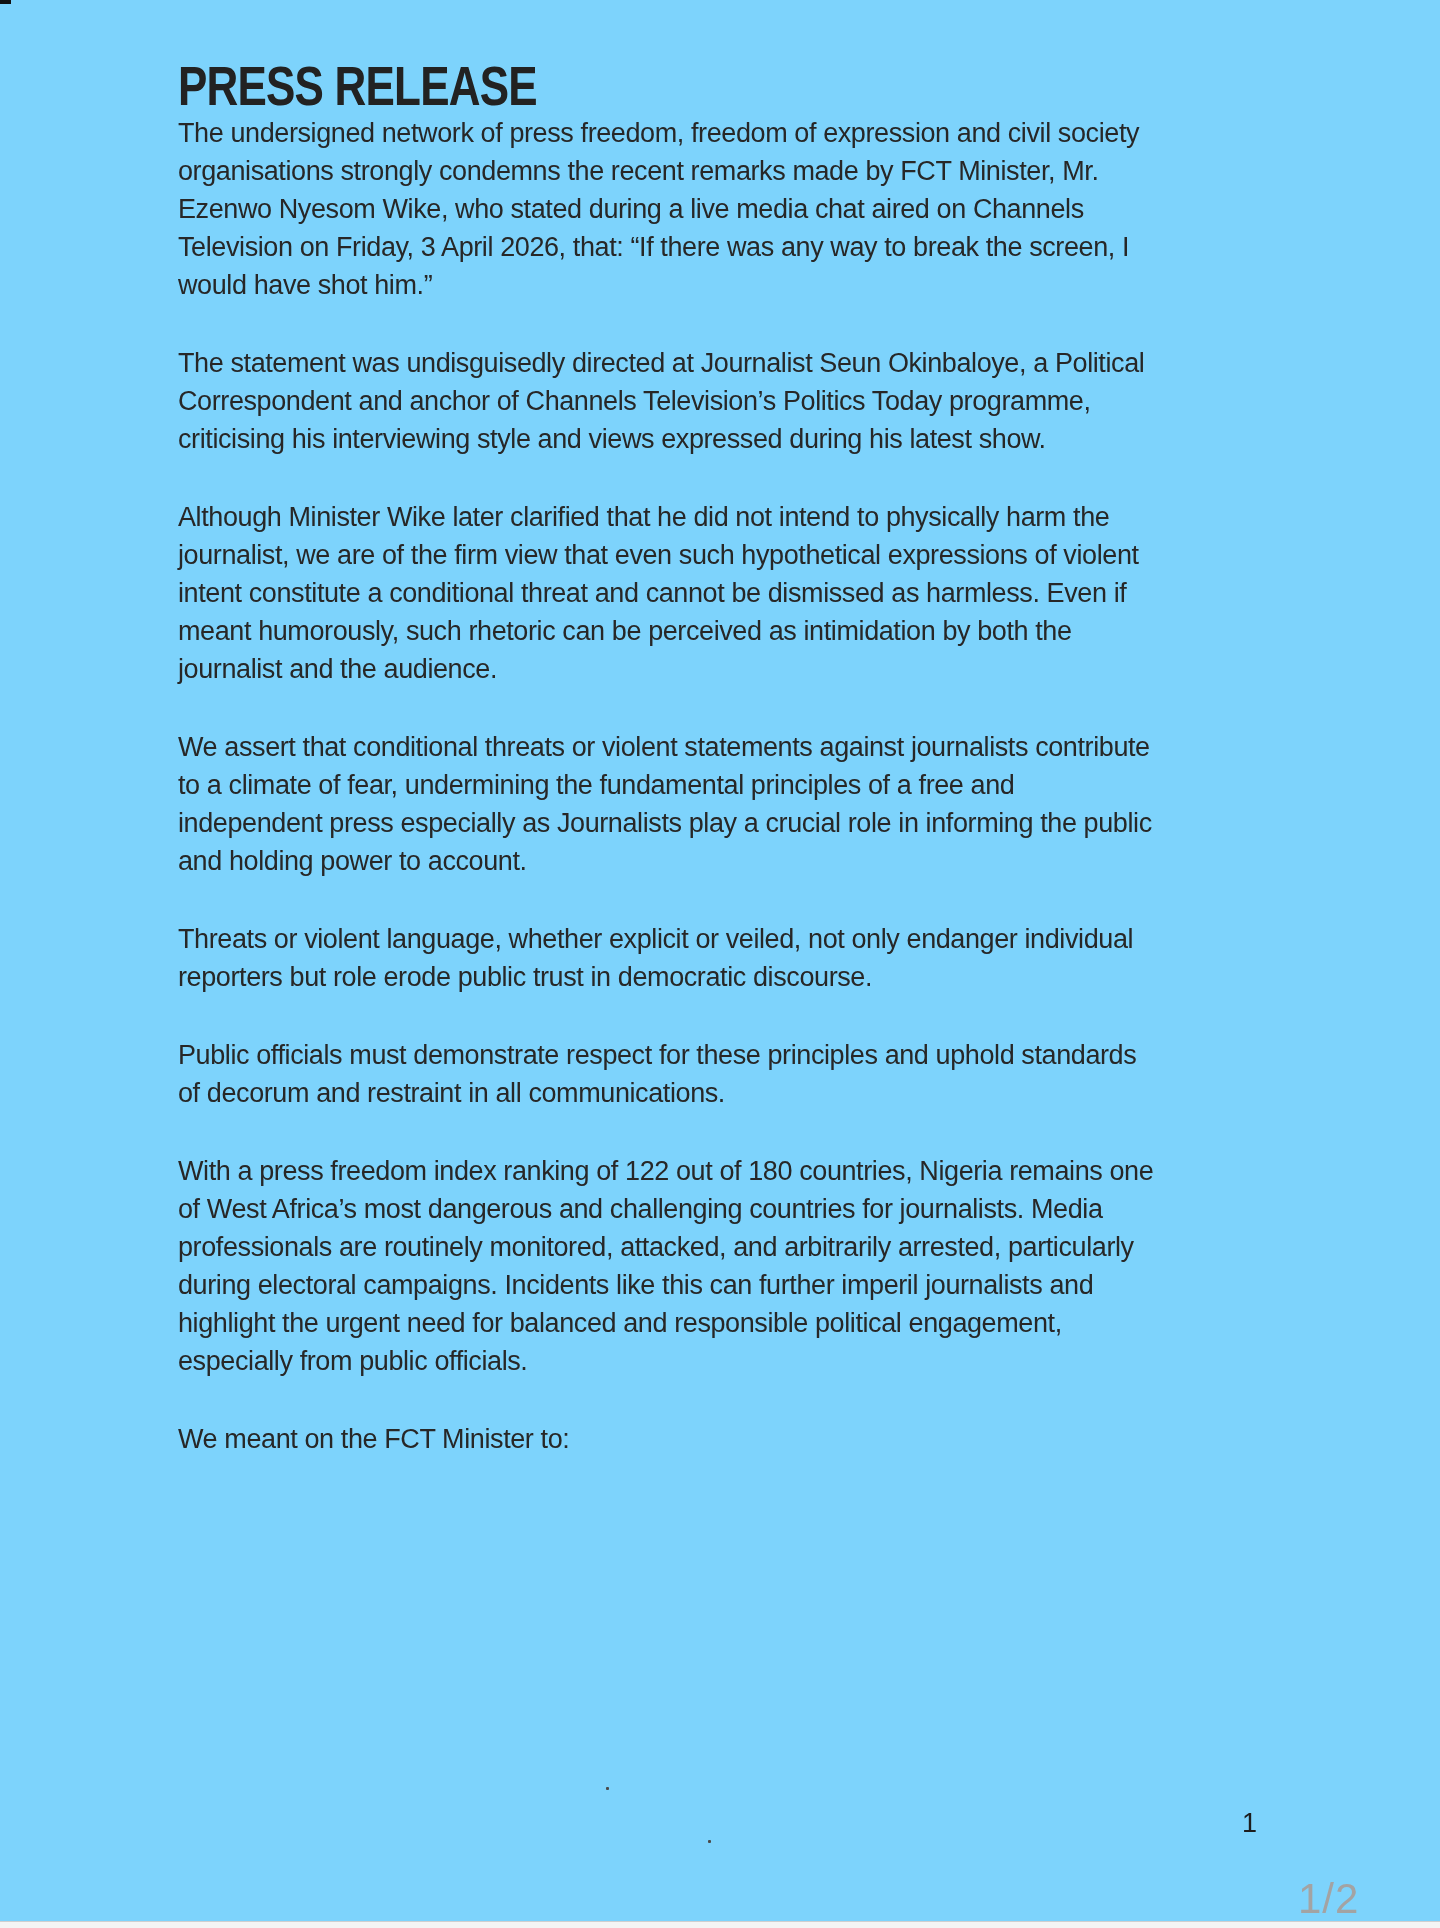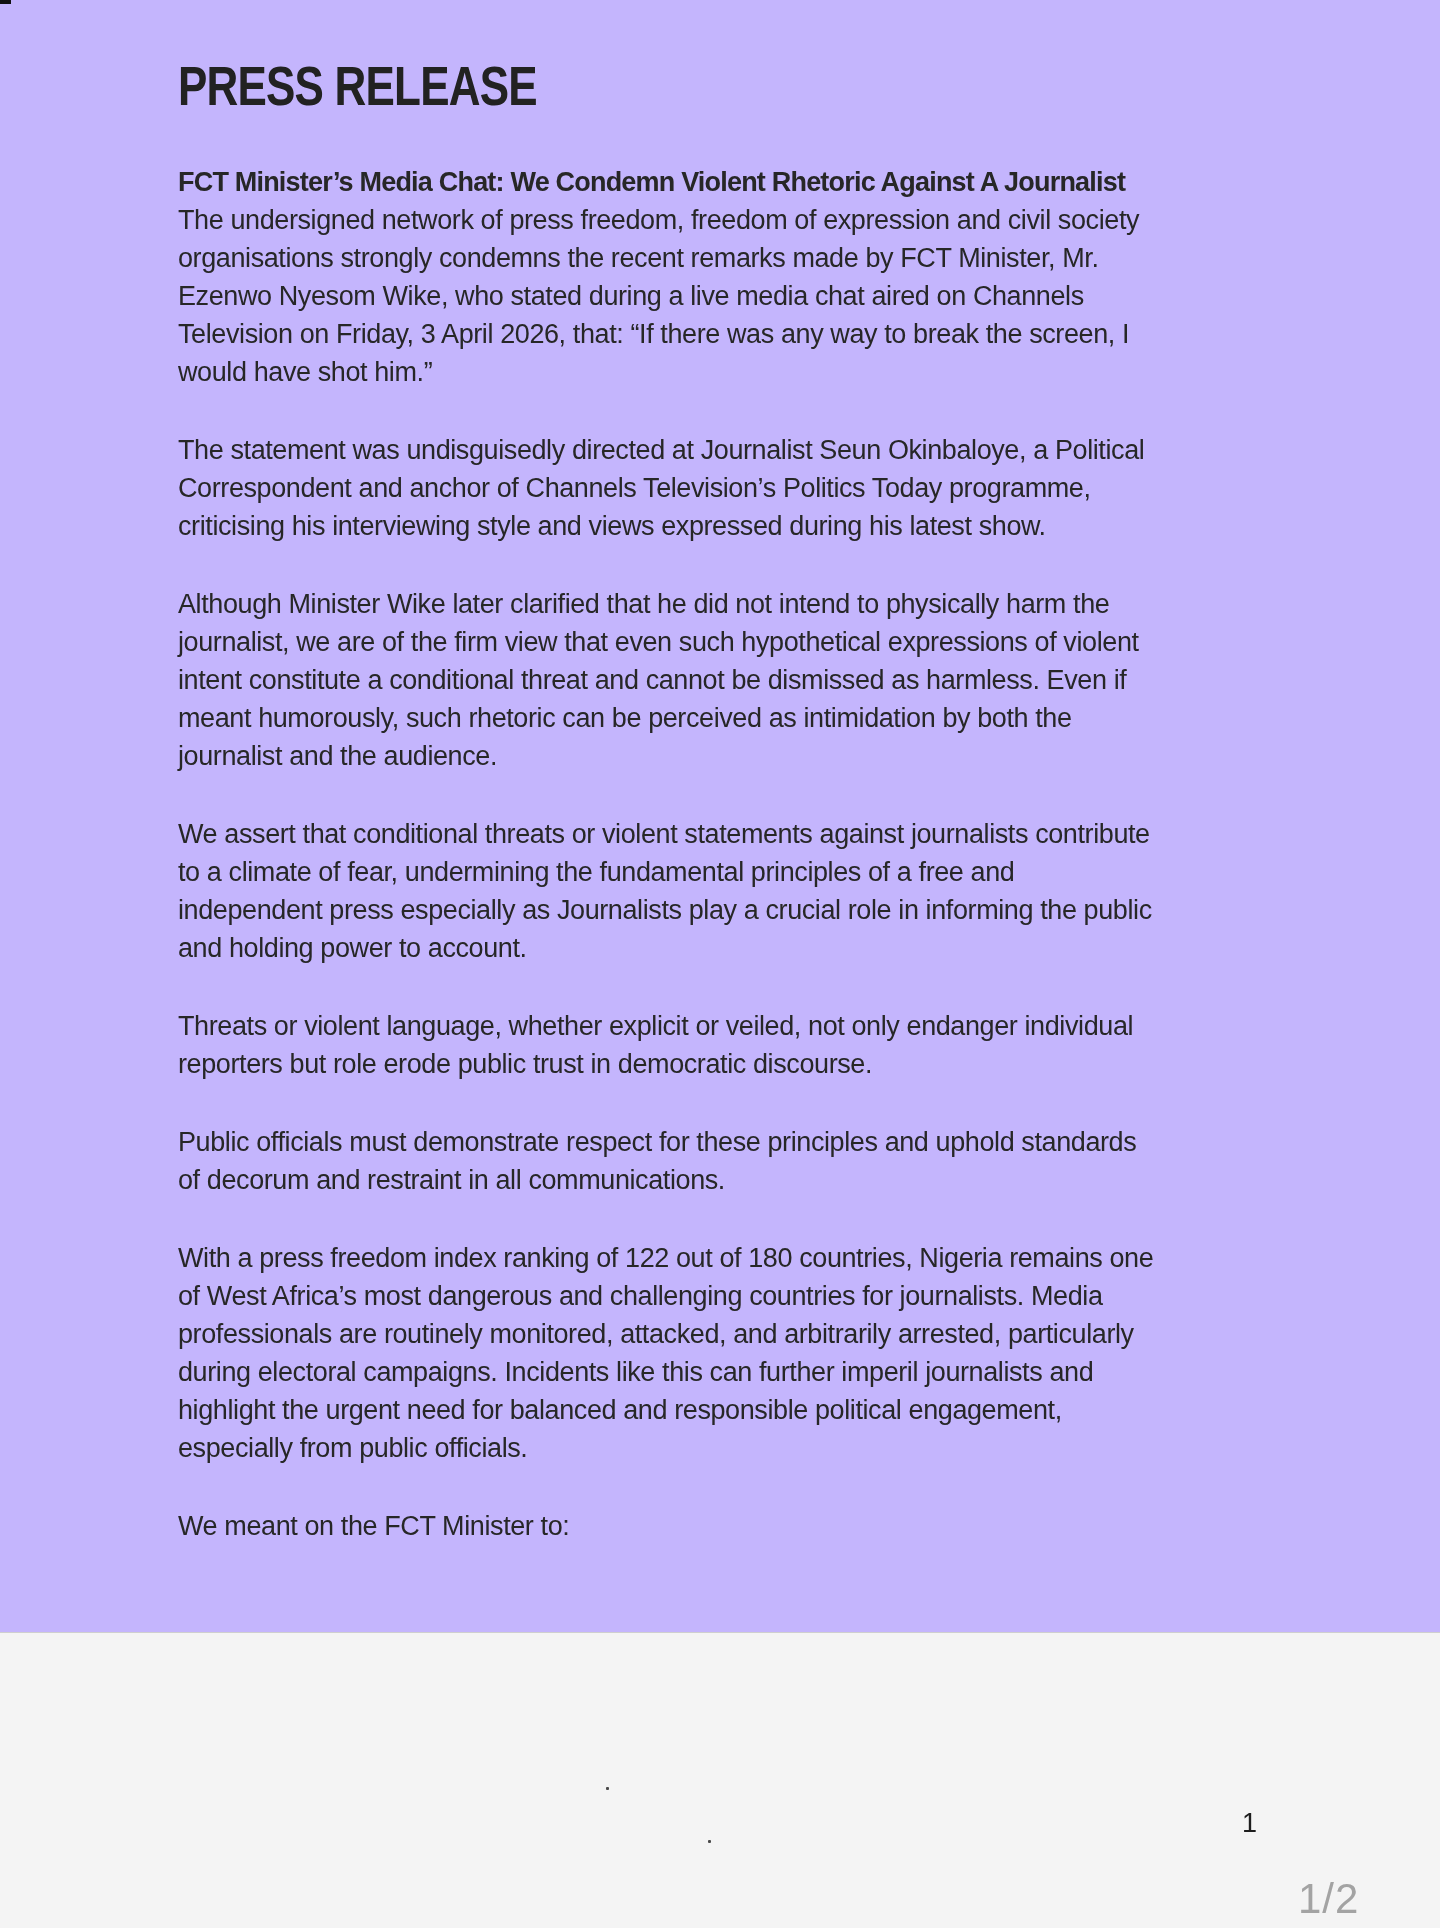--- a/index.html
+++ b/index.html
@@ -17,22 +17,22 @@
     width: 1440px;
     height: 1928px;
   }
 
   
   .page {
     position: absolute;
     left: 0;
     top: 0;
     width: 1440px;
-    height: 1633px;
-    background: #c4b5fd;
+    height: 1922px;
+    background: #7dd3fc;
     border-bottom: 1px solid #cfcfcf;
     box-sizing: border-box;
   }
 
   .corner-mark {
     position: absolute;
     left: 0;
     top: 0;
     width: 11px;
     height: 4px;
@@ -133,21 +133,20 @@
 <body>
 
 <div class="viewer">
 
   <div class="page">
 
     <div class="corner-mark"></div>
 
     <h1 class="doc-title"><span class="squeeze">PRESS RELEASE</span></h1>
 
-    <h2 class="headline">FCT Minister’s Media Chat: We Condemn Violent Rhetoric Against A Journalist</h2>
 
 
     <div class="para">The undersigned network of press freedom, freedom of expression and civil society
 organisations strongly condemns the recent remarks made by FCT Minister, Mr.
 Ezenwo Nyesom Wike, who stated during a live media chat aired on Channels
 Television on Friday, 3 April 2026, that: “If there was any way to break the screen, I
 would have shot him.”</div>
 
     <div class="para gap">The statement was undisguisedly directed at Journalist Seun Okinbaloye, a Political
 Correspondent and anchor of Channels Television’s Politics Today programme,

